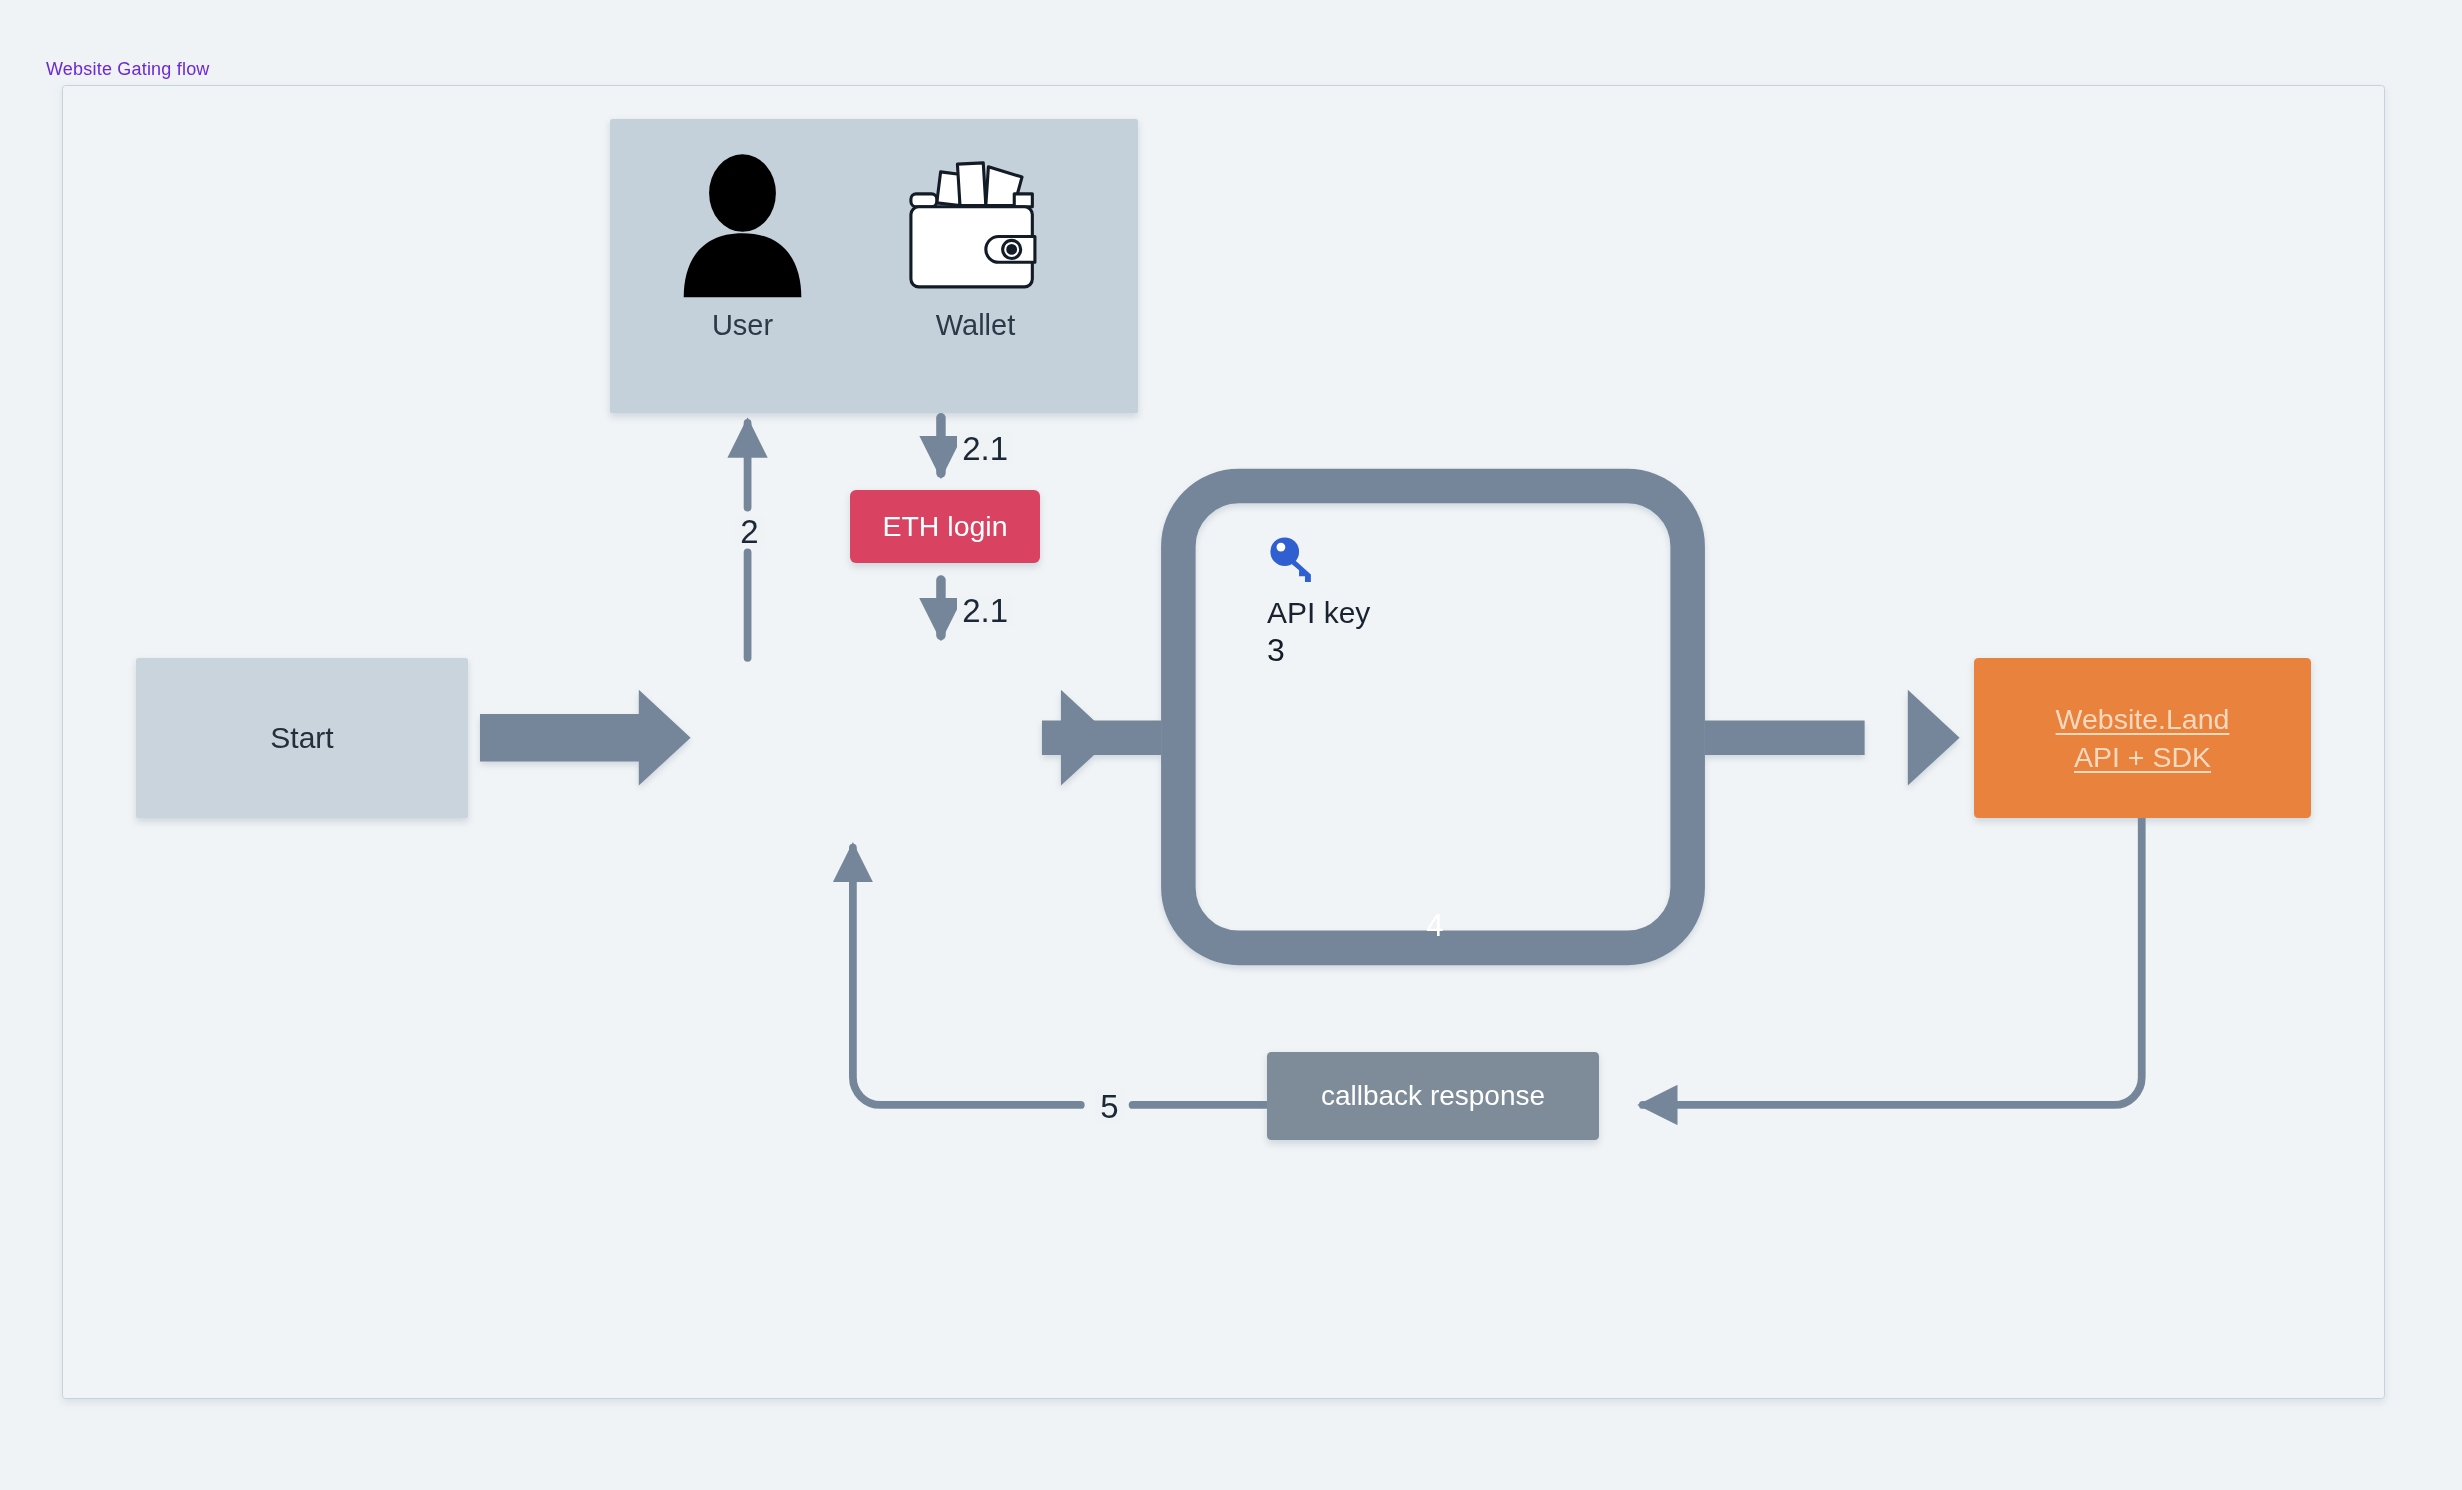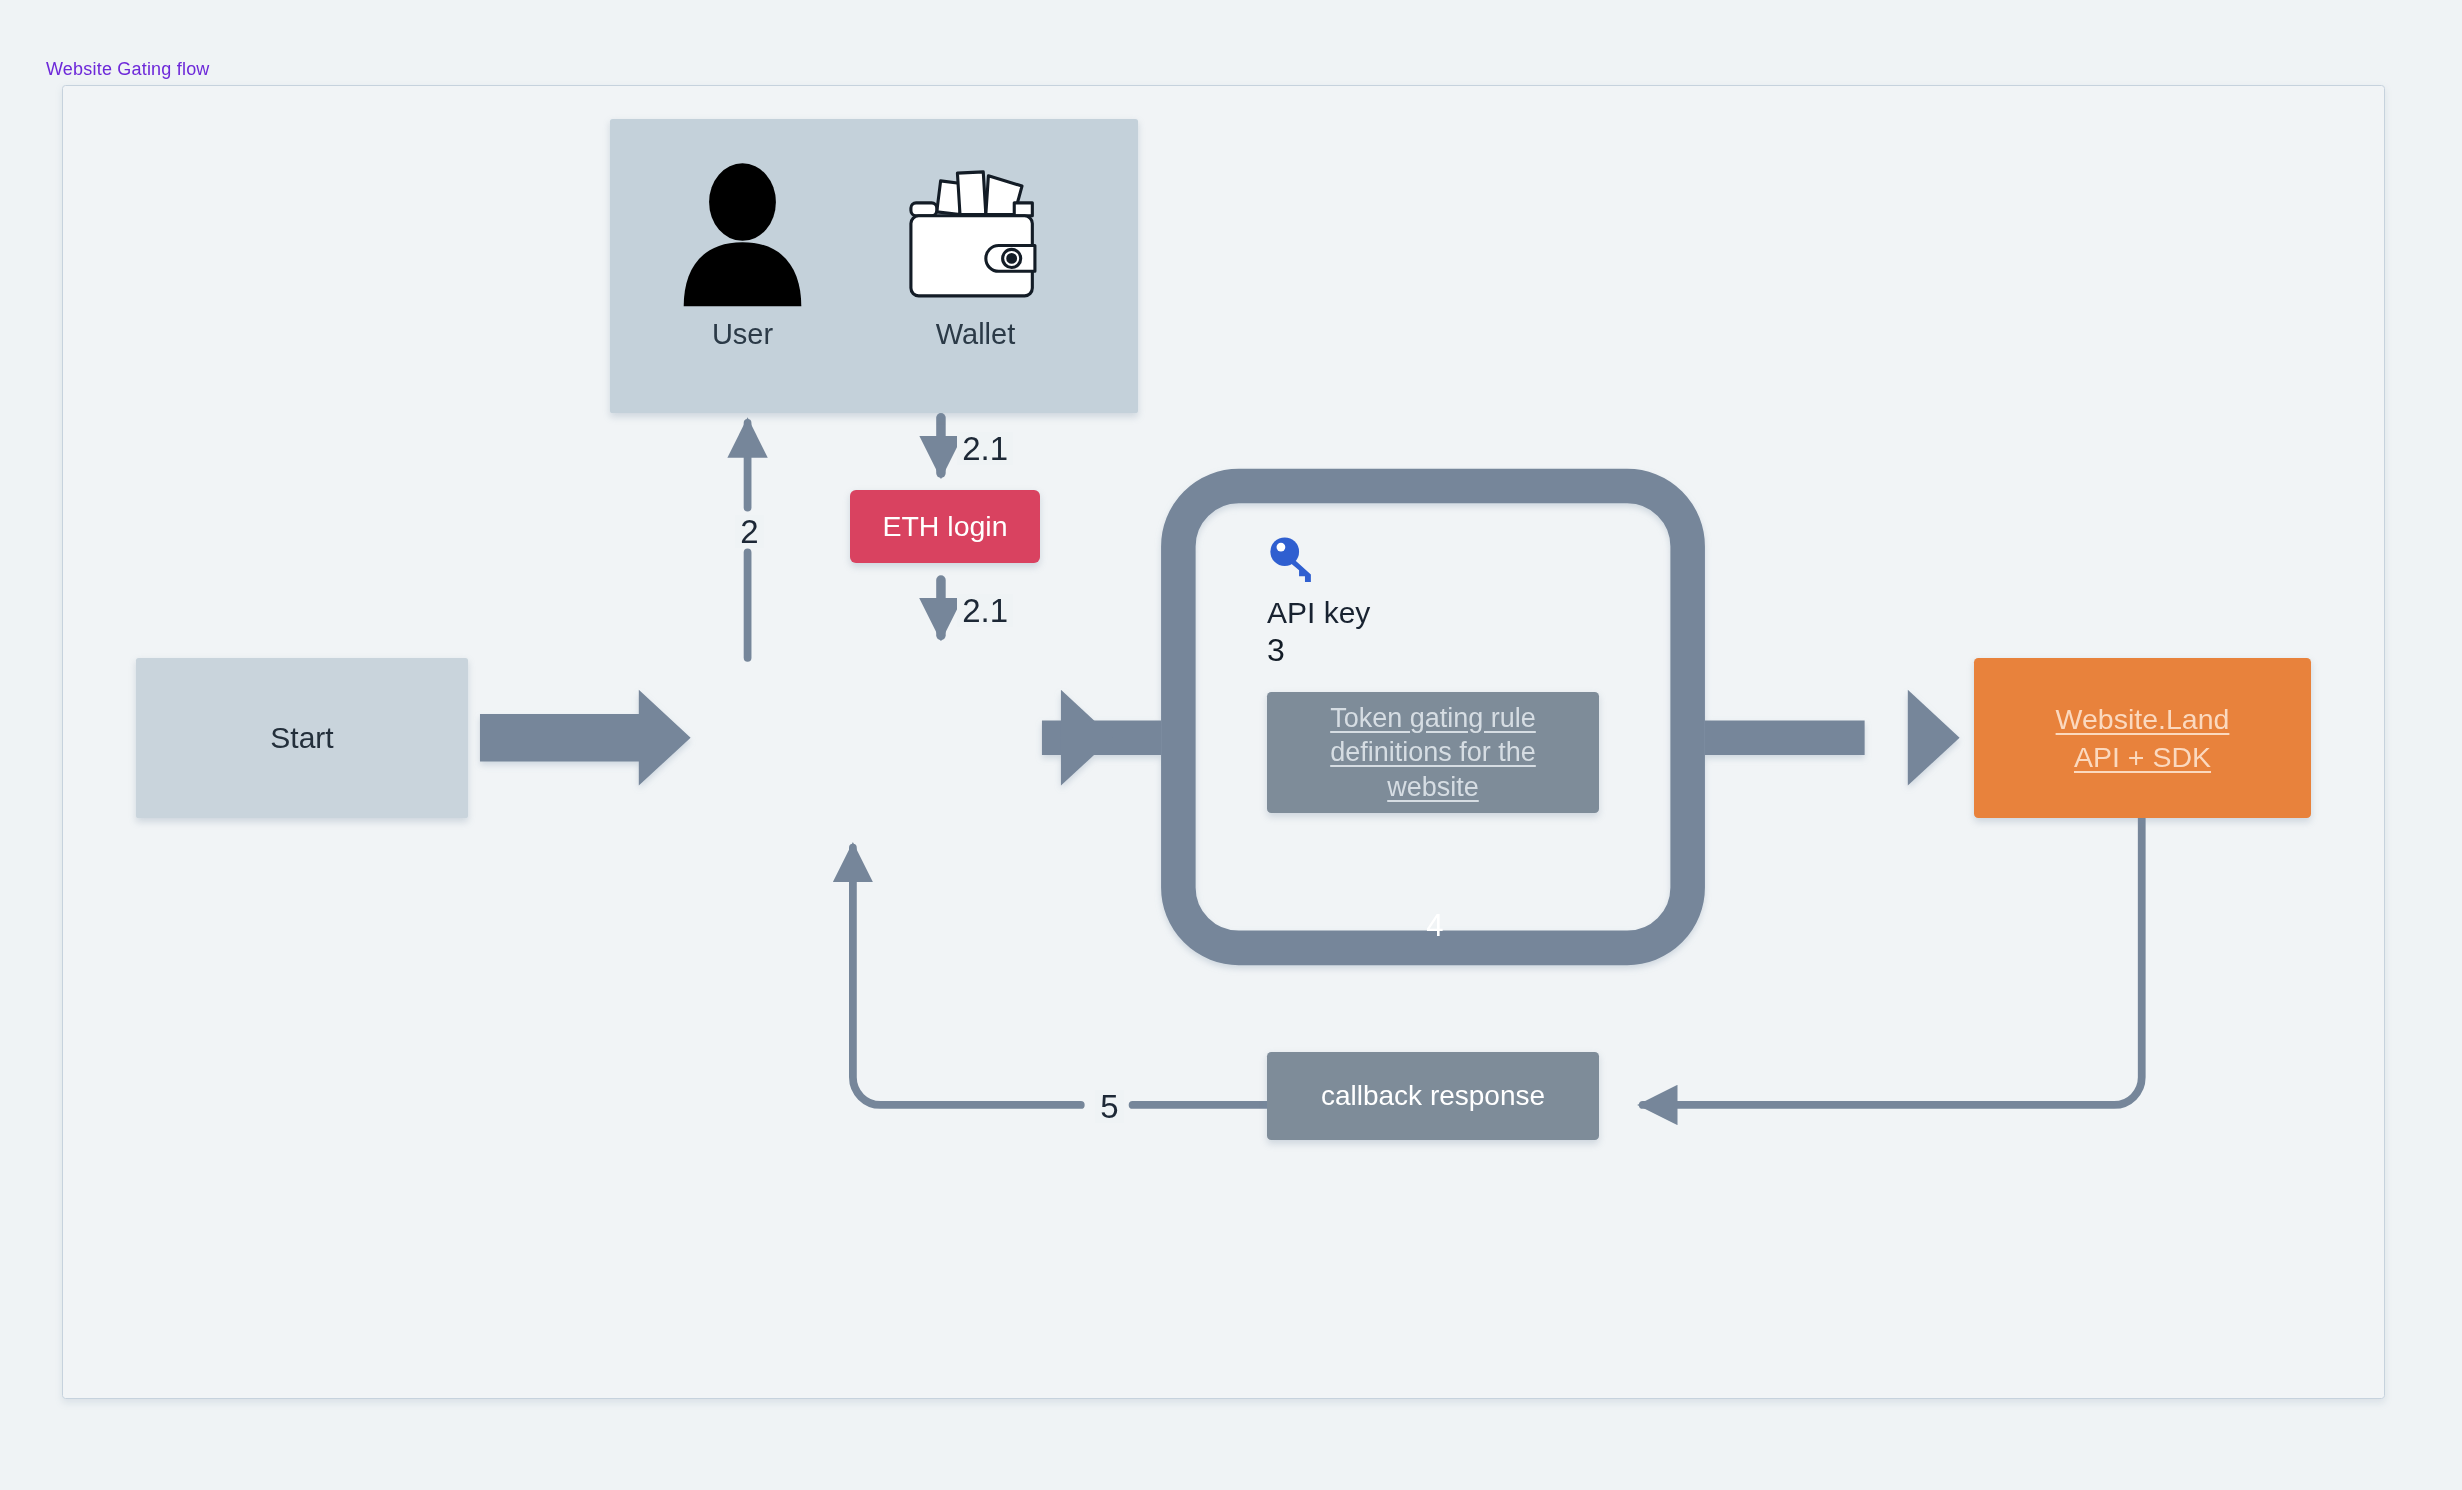--- a/index.html
+++ b/index.html
@@ -37,21 +37,21 @@
     box-sizing:border-box;
   }
 
   
   .panel-userwallet{
     left:610px;top:119px;width:528px;height:294px;
     background:#c4d1da;border-radius:2.6px;
     display:block;
   }
   .actor{
-    position:absolute;top:35px;width:199px;
+    position:absolute;top:26px;width:199px;
     display:flex;flex-direction:column;align-items:center;
   }
   .actor.user{left:33px;}
   .actor.wallet{left:266px;}
   .actor-label{
     margin-top:8.6px;font-size:29px;color:#2b3a47;
   }
   .glyph{height:155px;display:flex;align-items:flex-end;justify-content:center;}
 
   
@@ -239,25 +239,20 @@
       <svg width="54" height="54" viewBox="0 0 64 64" xmlns="http://www.w3.org/2000/svg">
         <circle cx="21" cy="21" r="17" fill="#2f5fd0"></circle>
         <circle cx="16.5" cy="15.5" r="5.2" fill="#ffffff"></circle>
         <path d="M 30 28 L 52 48 L 52 57 L 45 57 L 45 50 L 38 50 L 38 43 L 26 33 Z" fill="#2f5fd0"></path>
       </svg>
     </span>
     <div class="apikey-label">API key</div>
     <div class="apikey-num">3</div>
   </div>
 
-  <div class="node node-tokenrule">
-    <span>Token gating rule</span>
-    <span>definitions for the</span>
-    <span>website</span>
-  </div>
 
   <div class="edge-label" style="left:957px;top:432px;">2.1</div>
 
   <div class="edge-label" style="left:957px;top:594px;">2.1</div>
 
   <div class="edge-label" style="left:735px;top:515px;">2</div>
 
   <div class="edge-label onpipe" style="left:1421px;top:910px;">4</div>
 
   <div class="edge-label" style="left:1095px;top:1090px;">5</div>

